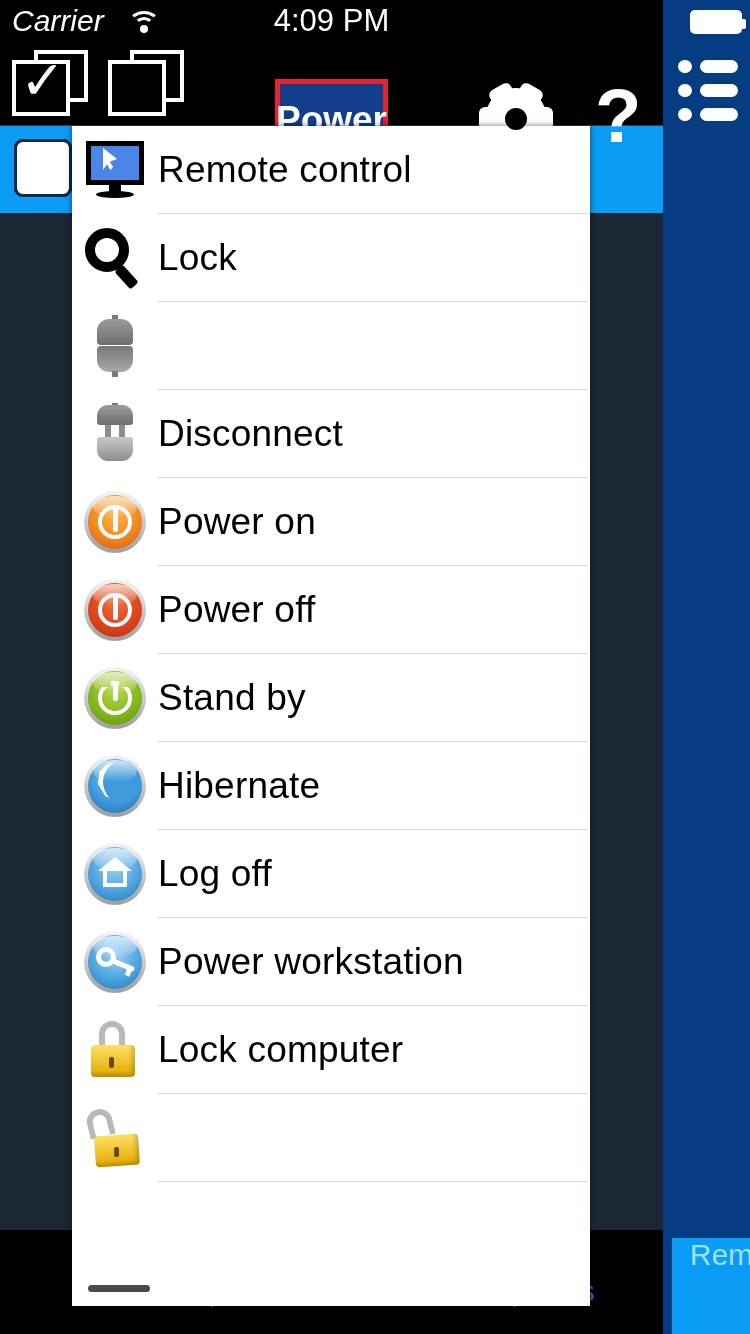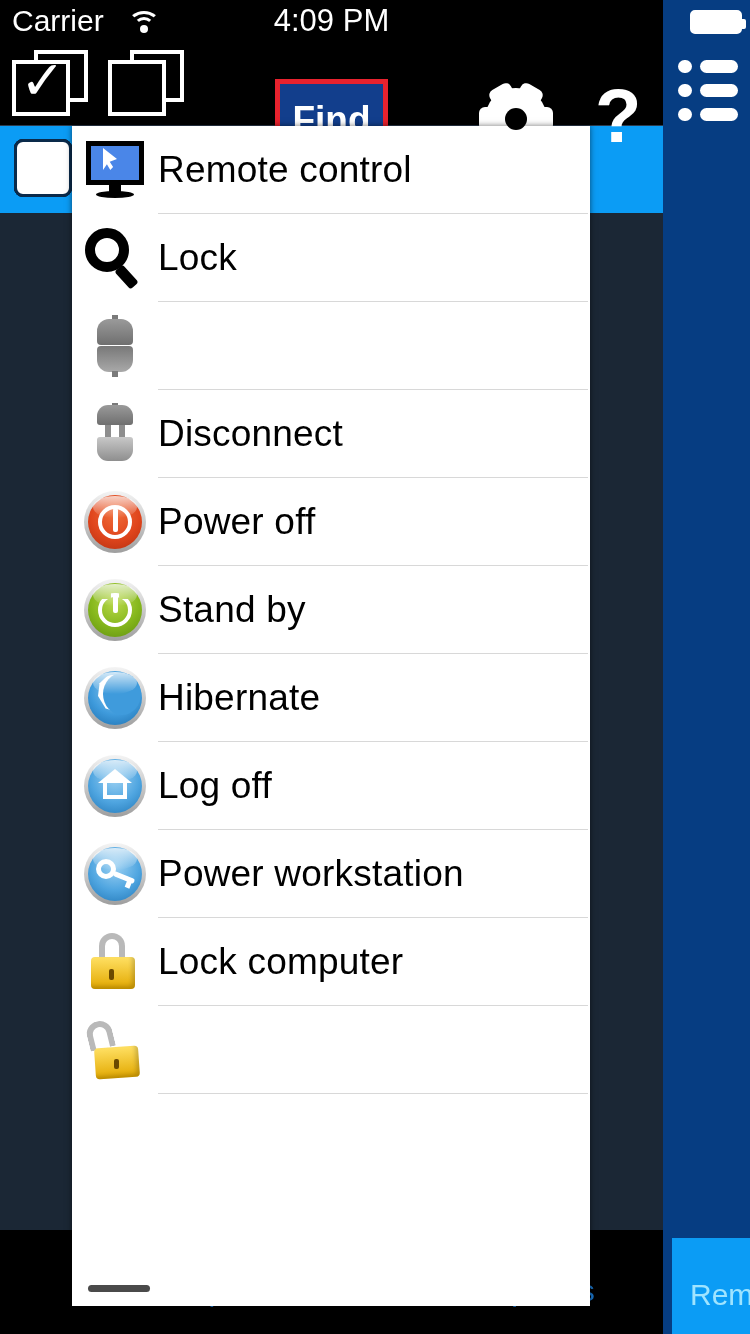--- a/index.html
+++ b/index.html
@@ -96,29 +96,29 @@
   
   .bottom-bar{
     position:absolute; left:0; top:1230px; width:663px; height:104px; background:#000;
   }
   .bb-btn{
     position:absolute; top:44px; color:#1a74c8; font-size:30px; white-space:nowrap;
   }
   .remote-btn{
     position:absolute; left:672px; top:1238px; width:78px; height:96px;
     background:#0b9cf5; color:#9fe4ff; font-size:30px;
-    display:flex; align-items:flex-end; justify-content:flex-start;
+    display:flex; justify-content:flex-start;
     padding:0 0 22px 18px; overflow:hidden; white-space:nowrap;
   }
 
   
   .statusbar{
     position:absolute; left:0; top:0; width:663px; height:38px; color:#fff;
   }
-  .carrier{ position:absolute; left:12px; top:4px; font-size:30px; }
+  .carrier{ position:absolute; left:12px; top:4px; font-size:30px;font-style:italic; }
   .wifi{ position:absolute; left:128px; top:11px; width:32px; height:22px; }
   .wifi i{
     position:absolute; border:3px solid #fff; border-bottom-color:transparent;
     border-left-color:transparent; border-right-color:transparent; border-radius:50%;
   }
   .wifi .a1{ left:0; top:0; width:32px; height:26px; }
   .wifi .a2{ left:6px; top:6px; width:20px; height:18px; }
   .wifi .dot{ position:absolute; left:12px; top:14px; width:8px; height:8px; background:#fff; border-radius:50%; }
   .clock{ position:absolute; left:0; top:3px; width:663px; text-align:center; font-size:31px; }
 
@@ -448,21 +448,21 @@
         <div class="back"></div>
           <div class="front"></div>
           <div class="checkmark">✓</div>
       </div>
       <div class="stack-icon nav-icon" style="left:108px; top:12px;">
         <div class="back"></div>
           <div class="front"></div>
       </div>
 
       <div class="menu-btn">
-        <span>Find</span>
+        <span>Power</span>
       </div>
 
       <div class="gear">
         <div class="sp" style="transform:translate(-50%,-50%) rotate(0deg)"></div>
         <div class="sp" style="transform:translate(-50%,-50%) rotate(60deg)"></div>
         <div class="sp" style="transform:translate(-50%,-50%) rotate(120deg)"></div>
         <div class="body" style="border-radius:50%"></div>
         <div class="hole"></div>
       </div>
 
@@ -515,20 +515,35 @@
             <div class="top"></div>
             <div class="pr1"></div>
             <div class="pr2"></div>
             <div class="btm"></div>
           </div>
       </div>
       <div class="mi-label">Disconnect</div>
       <div class="mi-sep"></div>
     </div>
 
+    <div class="mi">
+      <div class="mi-icon">
+        <div class="orb">
+          <div class="rim"></div>
+          <div class="face" style="background:radial-gradient(circle at 50% 35%,#ffb34d,#f08a1e 55%,#d4531a 100%)"></div>
+          <div class="glyph">
+              <div class="pw-ring"></div>
+              <div class="pw-bar"></div>
+            </div>
+          <div class="gloss"></div>
+        </div>
+      </div>
+      <div class="mi-label">Power on</div>
+      <div class="mi-sep"></div>
+    </div>
 
     <div class="mi">
       <div class="mi-icon">
         <div class="orb">
           <div class="rim"></div>
           <div class="face" style="background:radial-gradient(circle at 50% 35%,#ef6d3a,#e0451c 55%,#b32f10 100%)"></div>
           <div class="glyph">
               <div class="pw-ring"></div>
               <div class="pw-bar"></div>
             </div>

